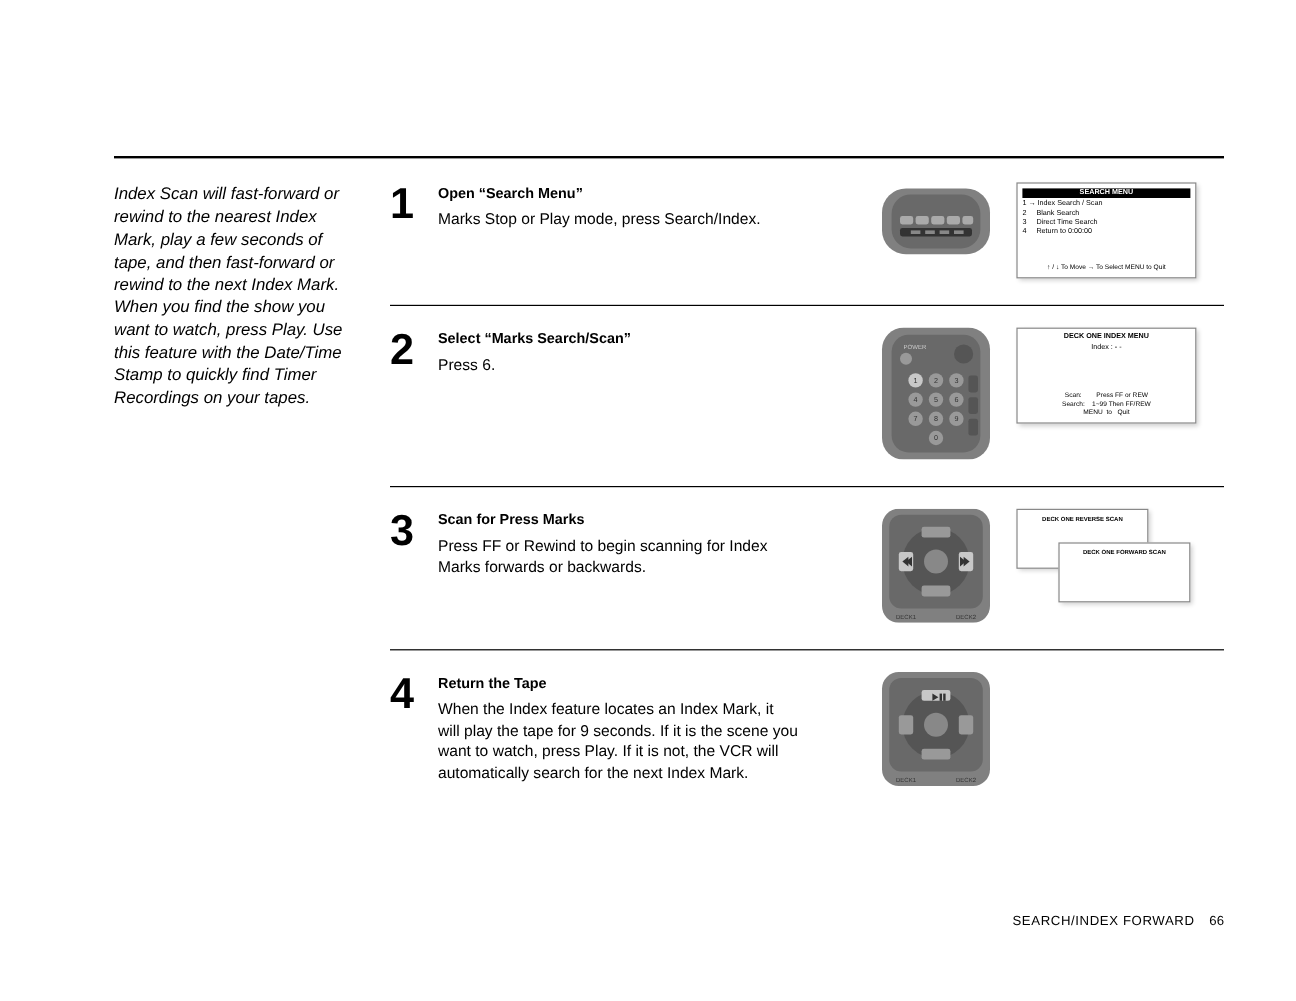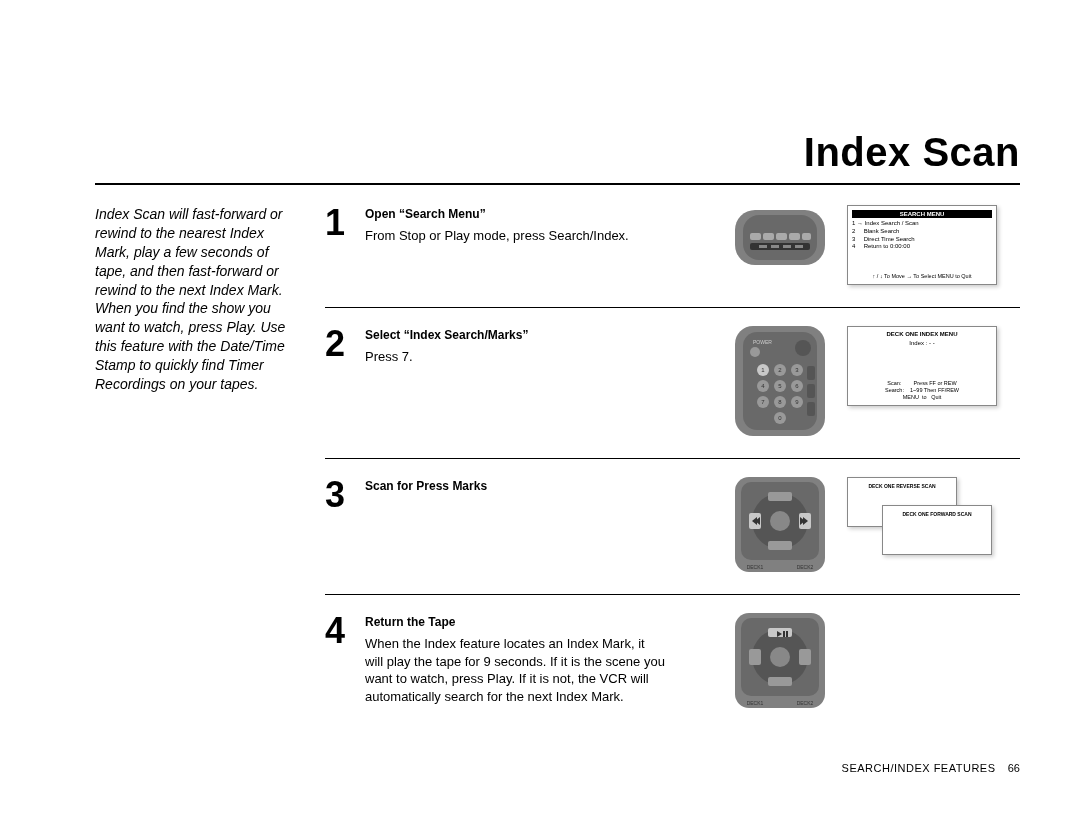--- a/index.html
+++ b/index.html
@@ -148,33 +148,32 @@
   }
   
   .remote-svg {
     width: 110px;
   }
 </style>
 </head>
 <body>
 
 <div class="page">
-  <div class="title">Index Scan</div>
   <hr class="title-rule">
 
   <div class="columns">
     <div class="intro">Index Scan will fast-forward or rewind to the nearest Index Mark, play a few seconds of tape, and then fast-forward or rewind to the next Index Mark. When you find the show you want to watch, press Play. Use this feature with the Date/Time Stamp to quickly find Timer Recordings on your tapes.</div>
 
     <div class="steps">
 
       <div class="step">
         <div class="num">1</div>
         <div class="step-body">
           <div class="step-heading">Open “Search Menu”</div>
-          <div class="step-text">From Stop or Play mode, press Search/Index.</div>
+          <div class="step-text">Marks Stop or Play mode, press Search/Index.</div>
         </div>
         <div class="illus-col">
           <svg class="remote-svg" viewBox="0 0 110 60">
             <rect x="10" y="5" width="90" height="55" rx="20" fill="#808080"></rect>
             <rect x="18" y="10" width="74" height="45" rx="16" fill="#696969"></rect>
             <rect x="25" y="28" width="11" height="7" rx="2" fill="#aaa"></rect>
             <rect x="38" y="28" width="11" height="7" rx="2" fill="#aaa"></rect>
             <rect x="51" y="28" width="11" height="7" rx="2" fill="#aaa"></rect>
             <rect x="64" y="28" width="11" height="7" rx="2" fill="#aaa"></rect>
             <rect x="77" y="28" width="9" height="7" rx="2" fill="#aaa"></rect>
@@ -193,22 +192,22 @@
             <div class="screen-footer">↑ / ↓  To Move        → To Select
 MENU to Quit</div>
           </div>
         </div>
       </div>
       <hr class="step-divider">
 
       <div class="step">
         <div class="num">2</div>
         <div class="step-body">
-          <div class="step-heading">Select “Index Search/Marks”</div>
-          <div class="step-text">Press 7.</div>
+          <div class="step-heading">Select “Marks Search/Scan”</div>
+          <div class="step-text">Press 6.</div>
         </div>
         <div class="illus-col">
           <svg class="remote-svg" viewBox="0 0 110 110">
             <rect x="10" y="0" width="90" height="110" rx="18" fill="#808080"></rect>
             <rect x="18" y="6" width="74" height="98" rx="14" fill="#696969"></rect>
             <text x="28" y="18" font-size="5" fill="#ccc">POWER</text>
             <circle cx="30" cy="26" r="5" fill="#999"></circle>
             <circle cx="78" cy="22" r="8" fill="#555"></circle>
 
             <circle cx="38" cy="44" r="6" fill="#c8c8c8"></circle>
@@ -245,20 +244,21 @@
 MENU  to   Quit</div>
           </div>
         </div>
       </div>
       <hr class="step-divider">
 
       <div class="step">
         <div class="num">3</div>
         <div class="step-body">
           <div class="step-heading">Scan for Press Marks</div>
+          <div class="step-text">Press FF or Rewind to begin scanning for Index Marks forwards or backwards.</div>
         </div>
         <div class="illus-col">
           <svg class="remote-svg" viewBox="0 0 110 95">
             <rect x="10" y="0" width="90" height="95" rx="14" fill="#808080"></rect>
             <rect x="16" y="5" width="78" height="78" rx="10" fill="#696969"></rect>
             <circle cx="55" cy="44" r="28" fill="#555"></circle>
             <circle cx="55" cy="44" r="10" fill="#888"></circle>
             <rect x="43" y="15" width="24" height="9" rx="2" fill="#999"></rect>
             <rect x="43" y="64" width="24" height="9" rx="2" fill="#999"></rect>
             <rect x="24" y="36" width="12" height="16" rx="2" fill="#c8c8c8"></rect>
@@ -305,16 +305,16 @@
             <text x="80" y="92" font-size="5" fill="#333" text-anchor="middle">DECK2</text>
           </svg>
         </div>
       </div>
 
     </div>
   </div>
 </div>
 
 <div class="footer">
-  <span class="footer-label">SEARCH/INDEX FEATURES</span>
+  <span class="footer-label">SEARCH/INDEX FORWARD</span>
   &nbsp;&nbsp;
   <span>66</span>
 </div>
 
 </body></html>

